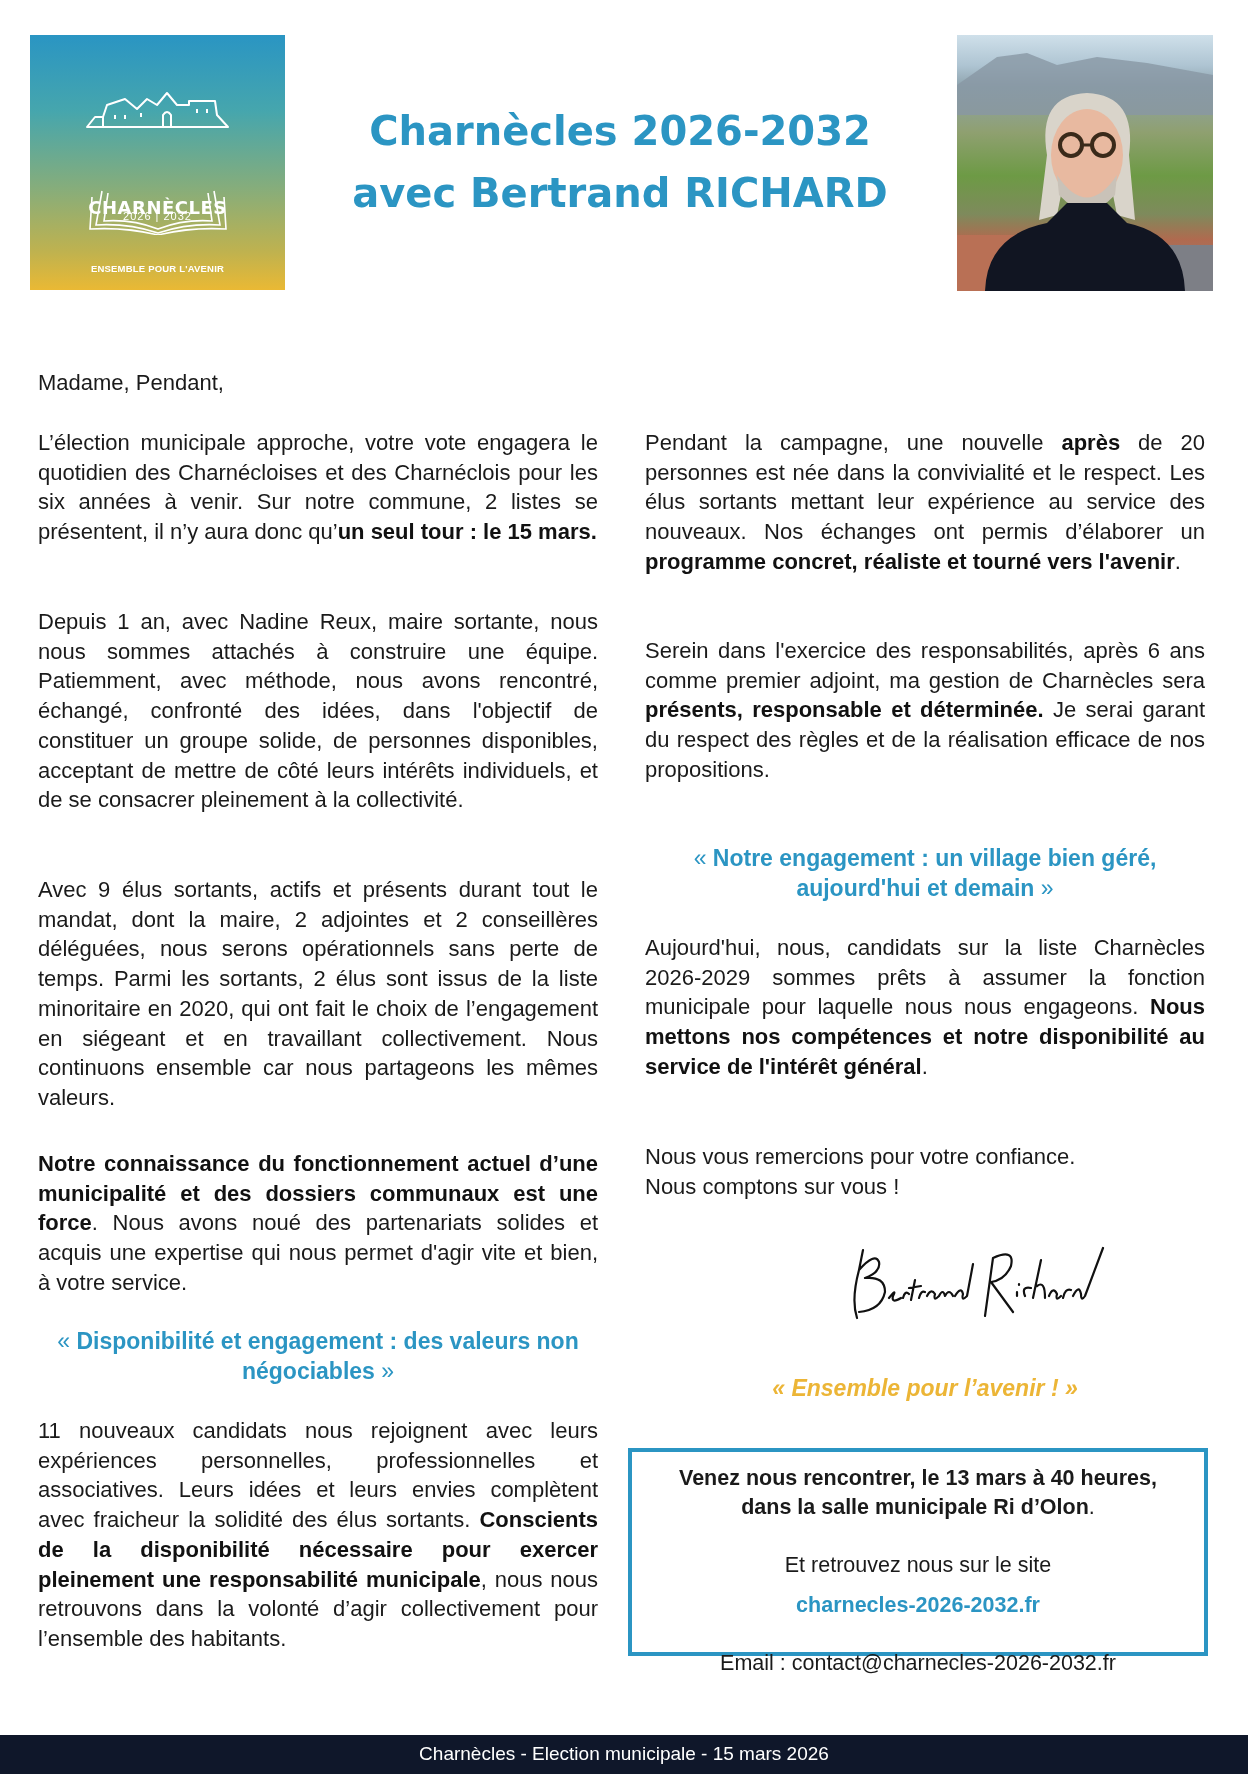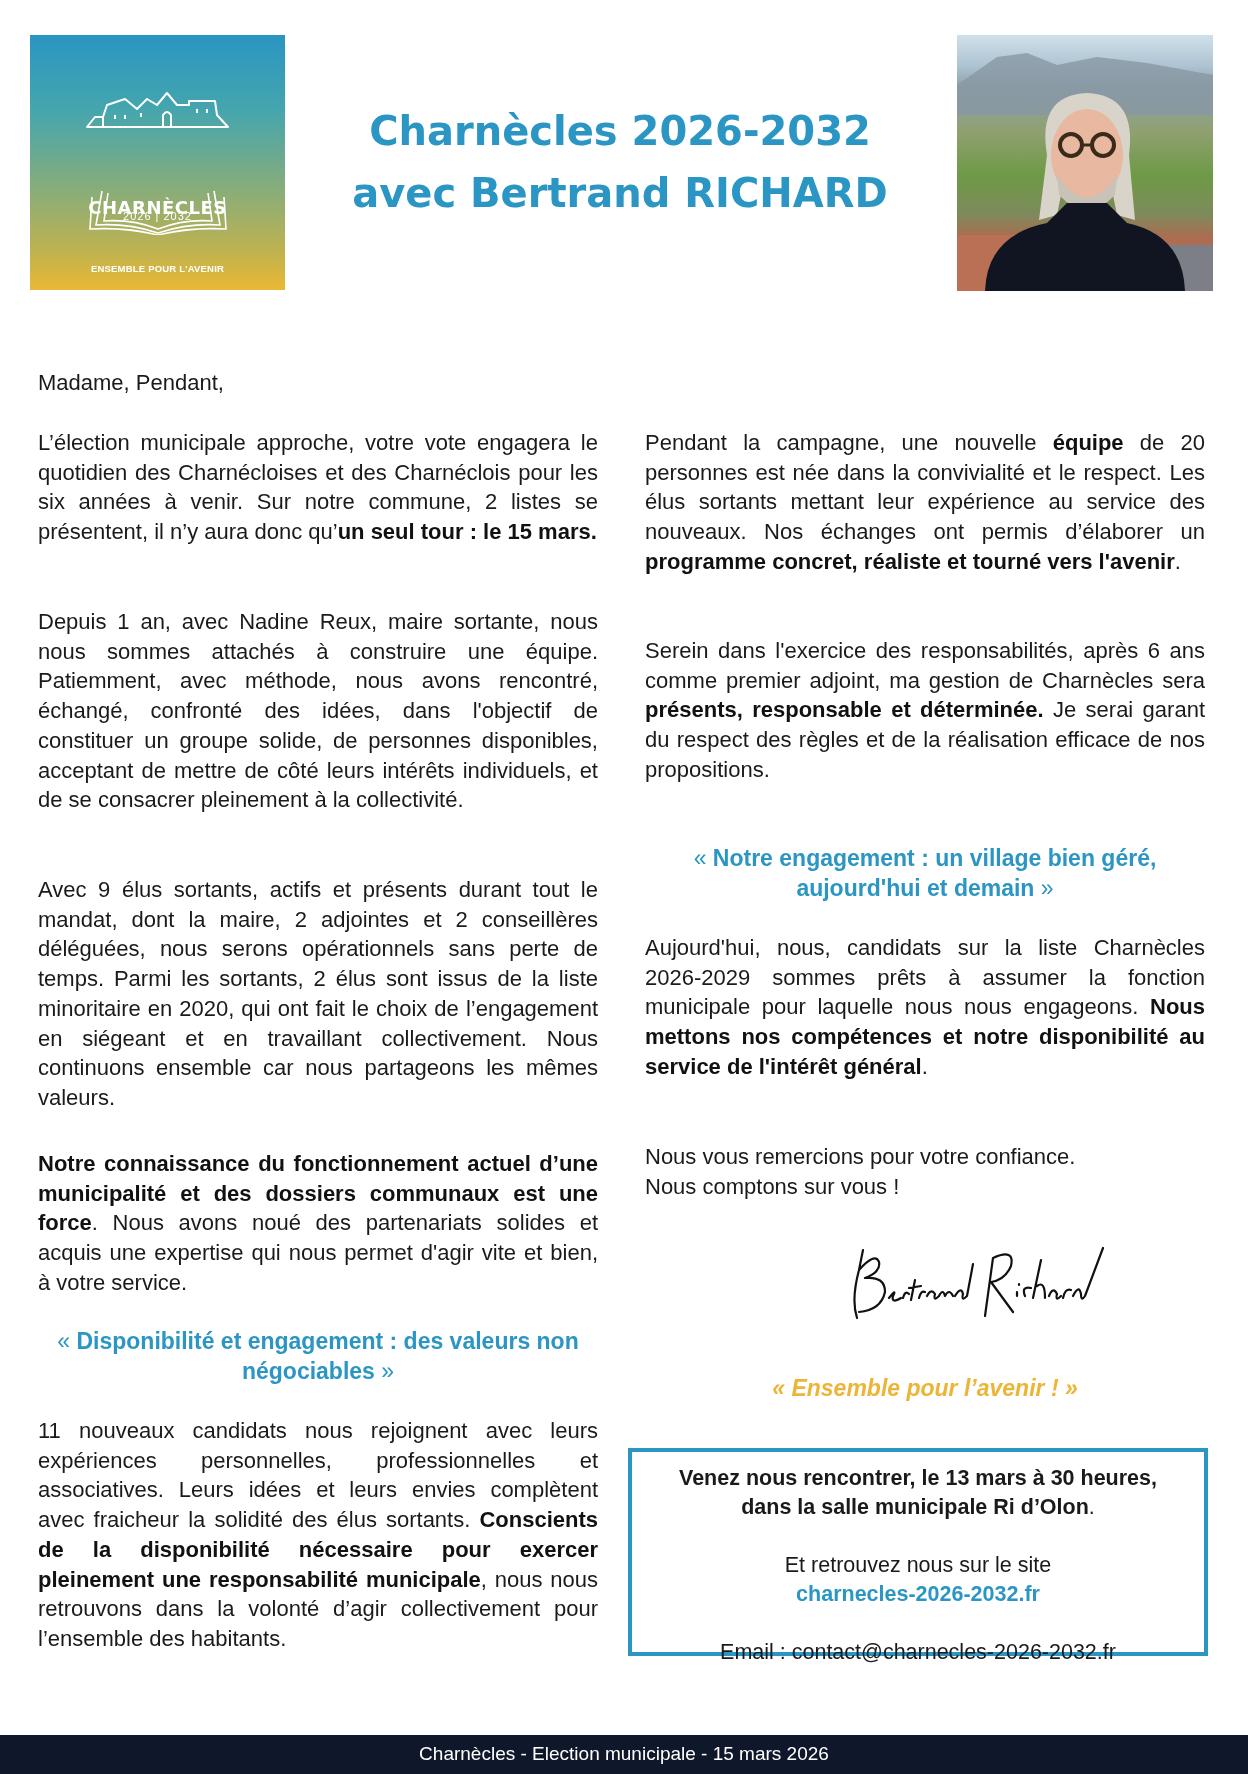--- a/index.html
+++ b/index.html
@@ -54,21 +54,21 @@
   .motto {
     position: absolute; left: 645px; top: 1375px; width: 560px; text-align: center;
     color: #ecb536; font-weight: bold; font-style: italic; font-size: 23px;
   }
   .contact-box {
     position: absolute; left: 628px; top: 1448px; width: 580px; height: 208px;
     border: 4px solid #2b95c3; box-sizing: border-box; text-align: center;
     font-size: 21.5px; line-height: 29px; padding-top: 12px;
   }
   .contact-box .strong { font-weight: bold; }
-  .contact-box .site { color: #2b95c3; font-weight: bold; }
+  .contact-box .site { color: #2b95c3; font-weight: bold; margin-top: 11px; }
   .footer {
     position: absolute; left: 0; top: 1735px; width: 1248px; height: 39px;
     background: #0f172a; color: #ffffff; text-align: center;
     font-size: 19px; line-height: 38px;
   }
 </style>
 </head>
 <body>
 
 <div class="logo">
@@ -130,21 +130,21 @@
   <span class="gl">«</span>
   <span>Disponibilité et engagement : des valeurs non négociables</span>
   <span class="gl">»</span>
 </div>
 
 <div class="col col-left" style="top:1416px;">
   <p><span>11 nouveaux candidats nous rejoignent avec leurs expériences personnelles, professionnelles et associatives. Leurs idées et leurs envies complètent avec fraicheur la solidité des élus sortants. </span><b>Conscients de la disponibilité nécessaire pour exercer pleinement une responsabilité municipale</b><span>, nous nous retrouvons dans la volonté d’agir collectivement pour l’ensemble des habitants.</span></p>
 </div>
 
 <div class="col col-right" style="top:428px;">
-  <p><span>Pendant la campagne, une nouvelle </span><b>équipe</b><span> de 20 personnes est née dans la convivialité et le respect. Les élus sortants mettant leur expérience au service des nouveaux. Nos échanges ont permis d’élaborer un </span><b>programme concret, réaliste et tourné vers l'avenir</b><span>.</span></p>
+  <p><span>Pendant la campagne, une nouvelle </span><b>après</b><span> de 20 personnes est née dans la convivialité et le respect. Les élus sortants mettant leur expérience au service des nouveaux. Nos échanges ont permis d’élaborer un </span><b>programme concret, réaliste et tourné vers l'avenir</b><span>.</span></p>
 </div>
 
 <div class="col col-right" style="top:636px;">
   <p><span>Serein dans l'exercice des responsabilités, après 6 ans comme premier adjoint, ma gestion de Charnècles sera </span><b>présents, responsable et déterminée.</b><span> Je serai garant du respect des règles et de la réalisation efficace de nos propositions.</span></p>
 </div>
 
 <div class="quote" style="left:645px; top:844px; width:560px;">
   <span class="gl">«</span>
   <span>Notre engagement : un village bien géré, aujourd'hui et demain</span>
   <span class="gl">»</span>
@@ -164,21 +164,21 @@
     <title>Bertrand Richard</title>
     <path d="M12 78 Q6 60 14 30 L18 10 M14 30 Q30 12 34 22 Q36 32 20 38 Q40 36 40 52 Q36 70 14 72"></path>
     <path d="M44 58 Q52 48 48 56 Q46 64 56 58 M58 58 Q60 50 64 54 M66 60 L70 40 M64 48 L76 46 M74 58 Q76 50 80 52 M82 56 Q86 48 90 54 Q88 62 94 56 M94 56 Q98 48 100 56 Q104 48 108 56 M110 56 Q116 46 118 54 Q116 62 122 56 L128 24"></path>
     <path d="M140 76 L148 18 Q170 8 166 26 Q160 40 146 42 L168 72 M172 52 L172 56 M174 44 L174 45 M180 56 Q176 46 186 48 M188 58 L196 20 M192 46 Q200 40 200 58 M204 56 Q208 46 212 54 Q210 62 216 56 M218 58 Q220 48 226 50 M228 56 Q234 44 236 54 Q236 62 240 56 L258 8"></path>
   </svg>
 </div>
 
 <div class="motto">« Ensemble pour l’avenir ! »</div>
 
 <div class="contact-box">
-  <div class="strong">Venez nous rencontrer, le 13 mars à 30 heures,</div>
+  <div class="strong">Venez nous rencontrer, le 13 mars à 40 heures,</div>
   <div><span class="strong">dans la salle municipale Ri d’Olon</span><span>.</span></div>
   <div style="height:29px;"></div>
   <div>Et retrouvez nous sur le site</div>
   <div class="site">charnecles-2026-2032.fr</div>
   <div style="height:29px;"></div>
   <div><span>Email : </span><span>contact@charnecles-2026-2032.fr</span></div>
 </div>
 
 <div class="footer">
   <span>Charnècles - Election municipale - 15 mars 2026</span>

